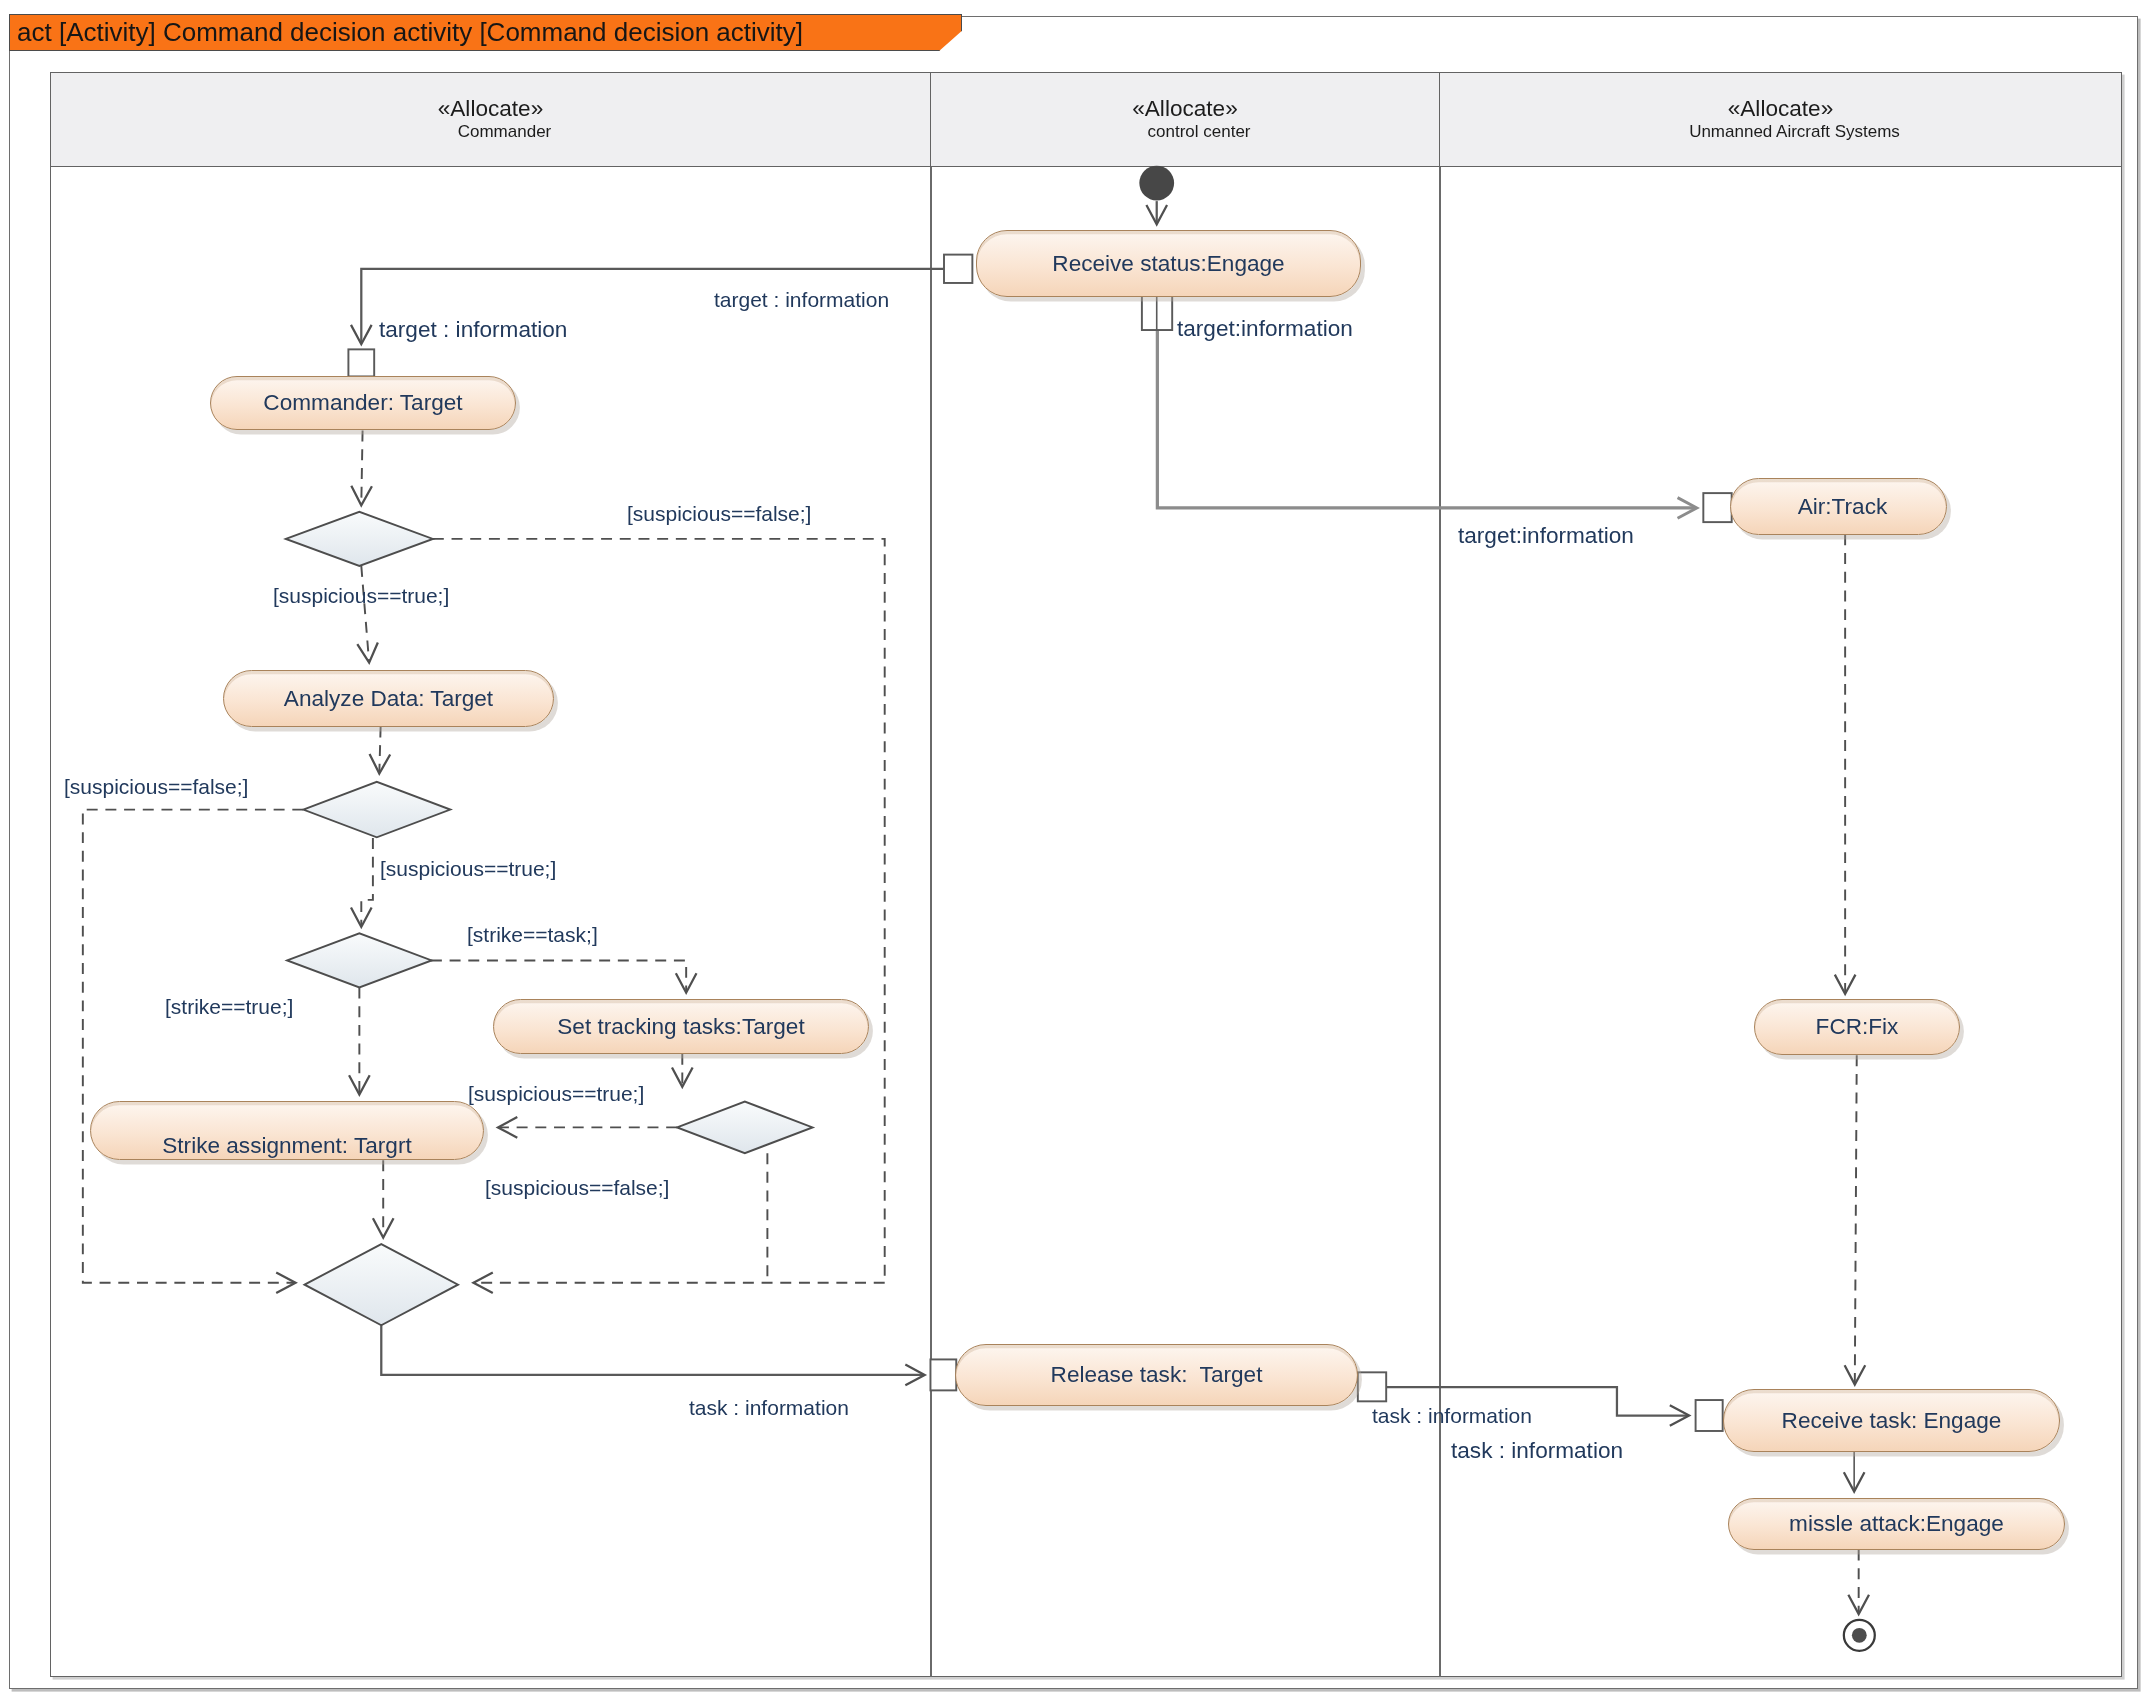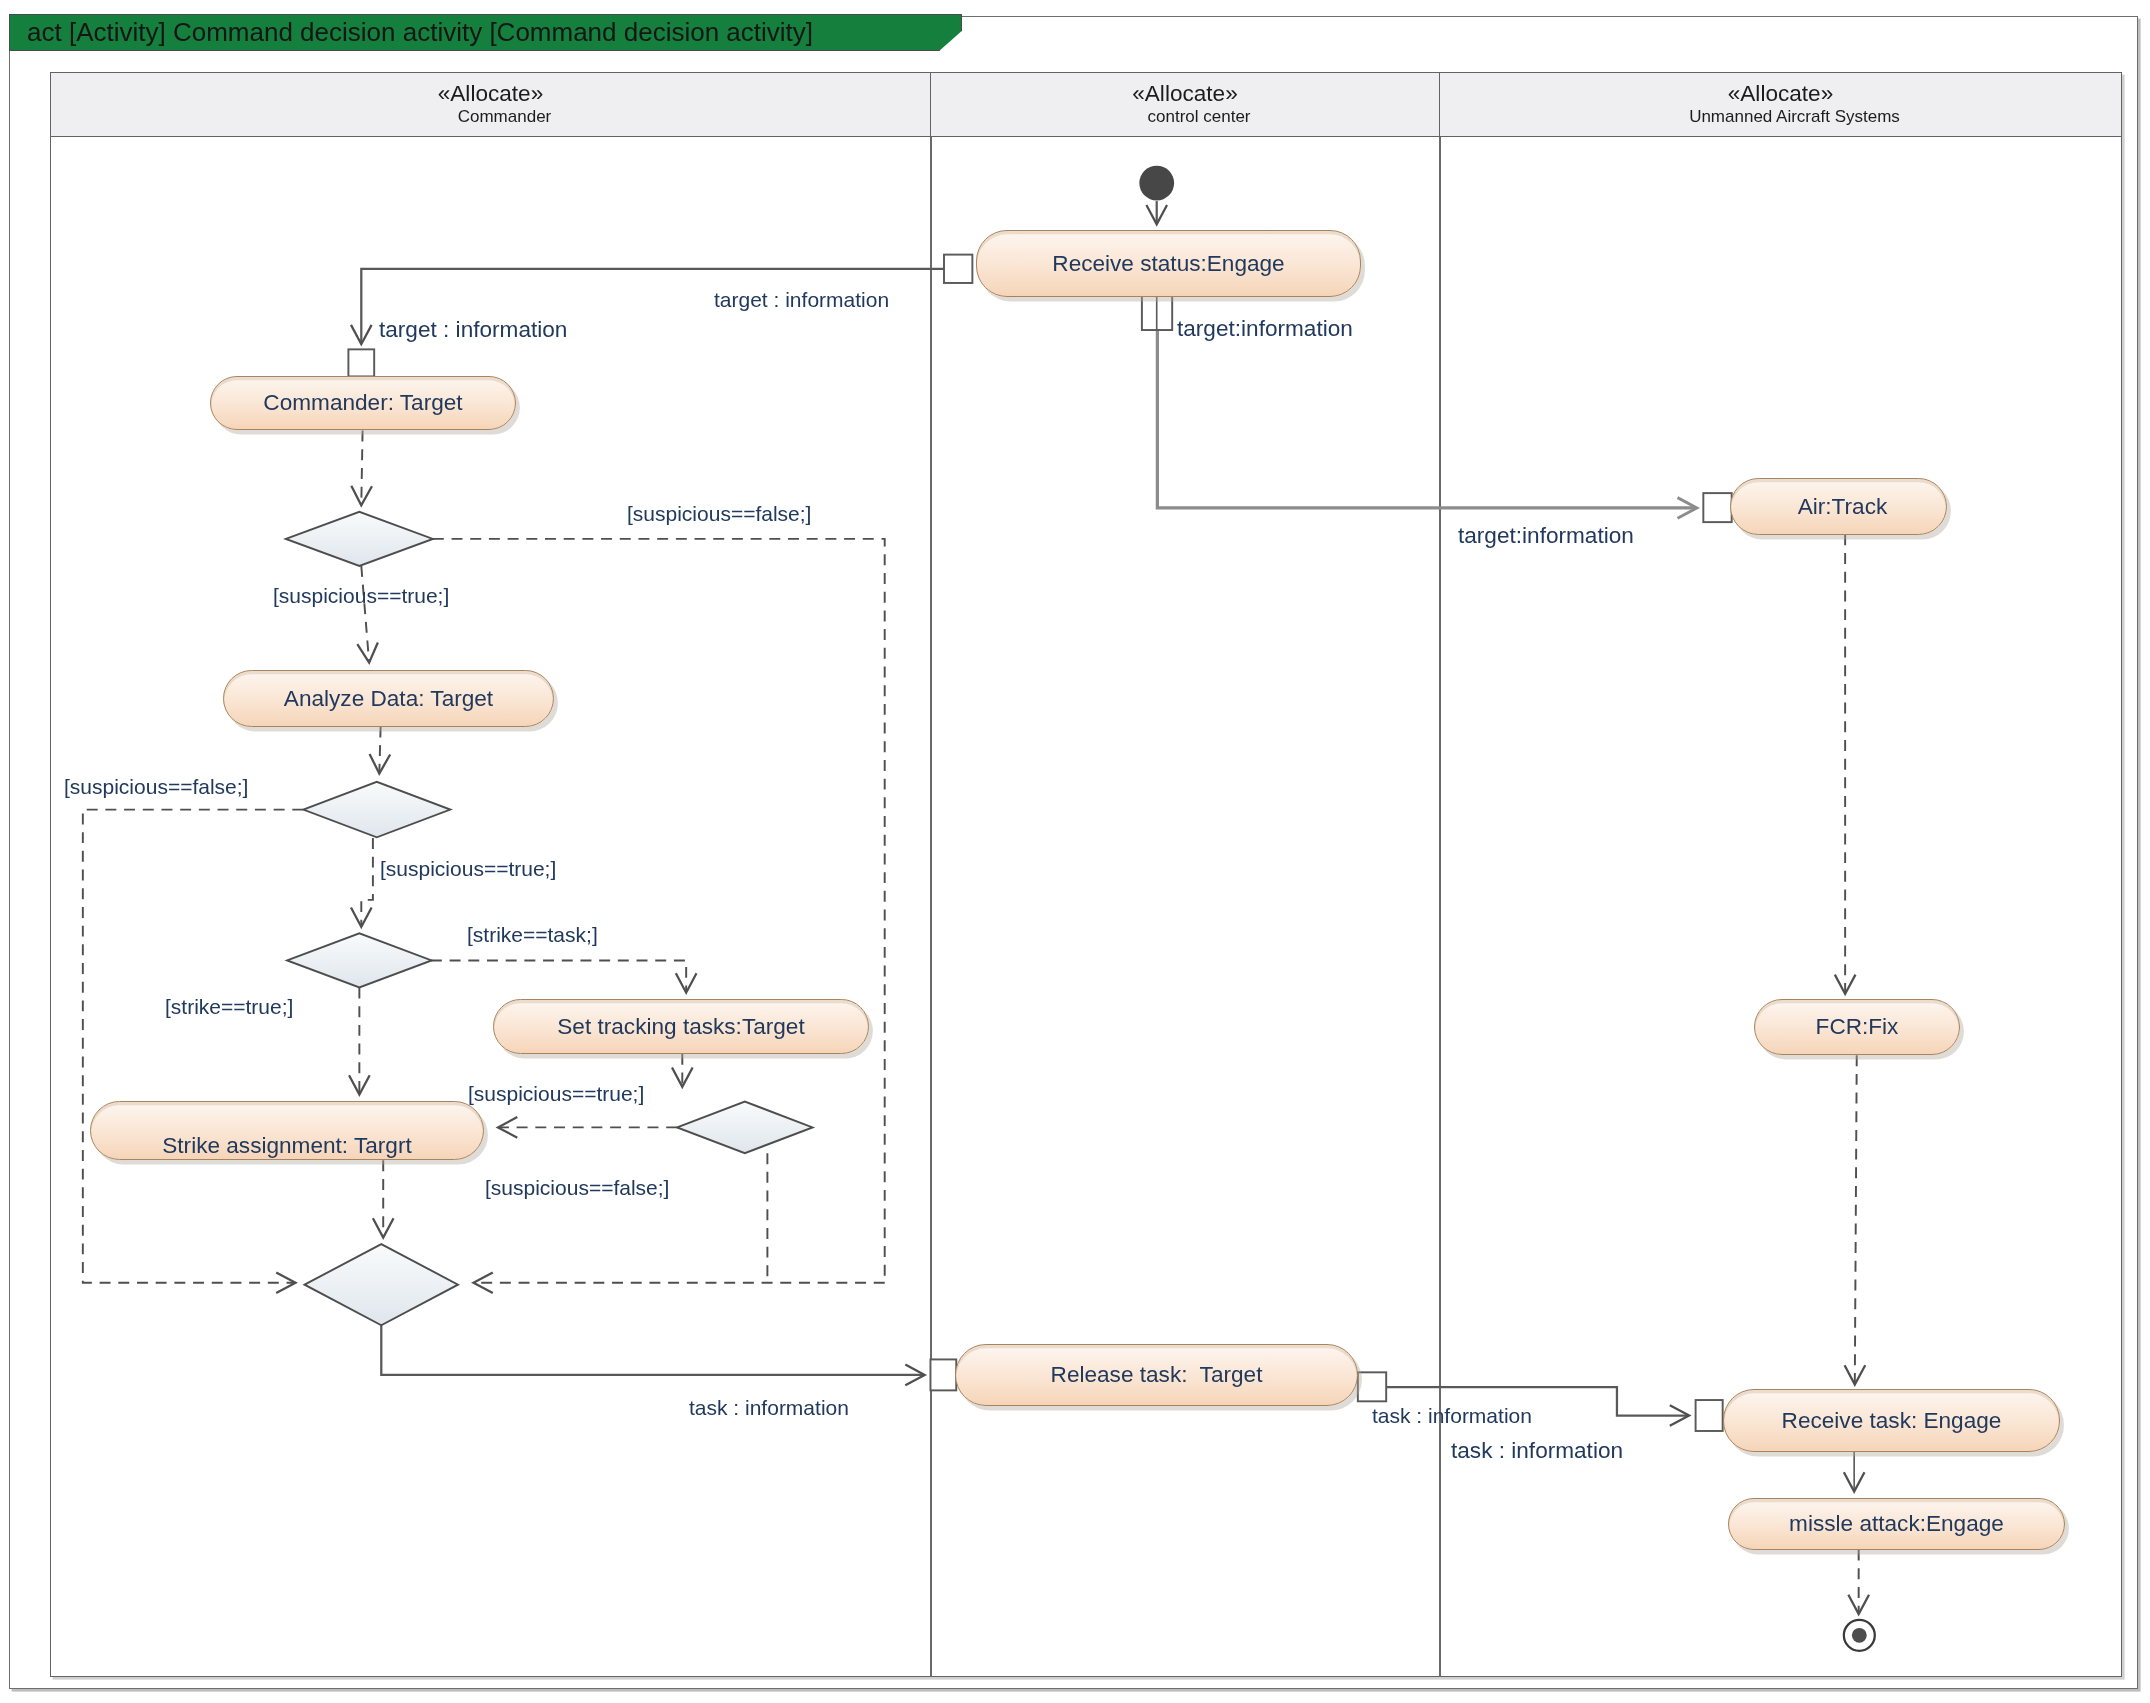--- a/index.html
+++ b/index.html
@@ -3,30 +3,30 @@
 <meta charset="utf-8">
 <style>
   html,body{margin:0;padding:0;background:#ffffff;}
   body{width:2151px;height:1703px;position:relative;overflow:hidden;
        font-family:"Liberation Sans", sans-serif;}
   #stage{position:absolute;left:0;top:0;width:2151px;height:1703px;}
 
   
   .act-frame{position:absolute;left:9px;top:15.5px;width:2127px;height:1671px;
              border:1.9px solid #6e6e6e;box-shadow:2.6px 2.6px 0 #bdbdbd;background:#fff;}
-  .title-tab{position:absolute;left:9px;top:14px;width:953px;height:37px;background:#15803d;
+  .title-tab{position:absolute;left:9px;top:14px;width:953px;height:37px;background:#f97316;
              border:1.9px solid #4b4b4b;box-sizing:border-box;
              clip-path:polygon(0 0,100% 0,100% 45%,97.6% 100%,0 100%);
-             display:flex;align-items:center;padding-left:17px;z-index:5;}
+             display:flex;align-items:center;padding-left:7px;z-index:5;}
   .title-tab span{font-size:26px;color:#161616;white-space:pre;}
 
   
   .lane-box{position:absolute;left:50px;top:72px;width:2072px;height:1605px;
             border:1.9px solid #636363;box-shadow:2.6px 2.6px 0 #cfcfcf;box-sizing:border-box;background:#fff;}
-  .lane-header{position:absolute;left:50px;top:72px;width:2072px;height:65px;
+  .lane-header{position:absolute;left:50px;top:72px;width:2072px;height:95px;
                display:flex;box-sizing:border-box;border:1.9px solid #636363;
                border-bottom:1.9px solid #636363;background:var(--lane-header-fill,#efeff1);z-index:2;}
   .lane-cell{display:flex;flex-direction:column;align-items:center;justify-content:center;
              box-sizing:border-box;color:#1c1c1c;}
   .lane-cell .st{font-size:22.6px;line-height:1.15;}
   .lane-cell .ln{font-size:17px;line-height:1.2;margin-left:28px;}
   .lane-sep{position:absolute;top:72px;height:1605px;width:1.9px;background:#6a6a6a;z-index:1;}
 
   
   .node{position:absolute;box-sizing:border-box;border:1.9px solid var(--node-border,#a9835b);

